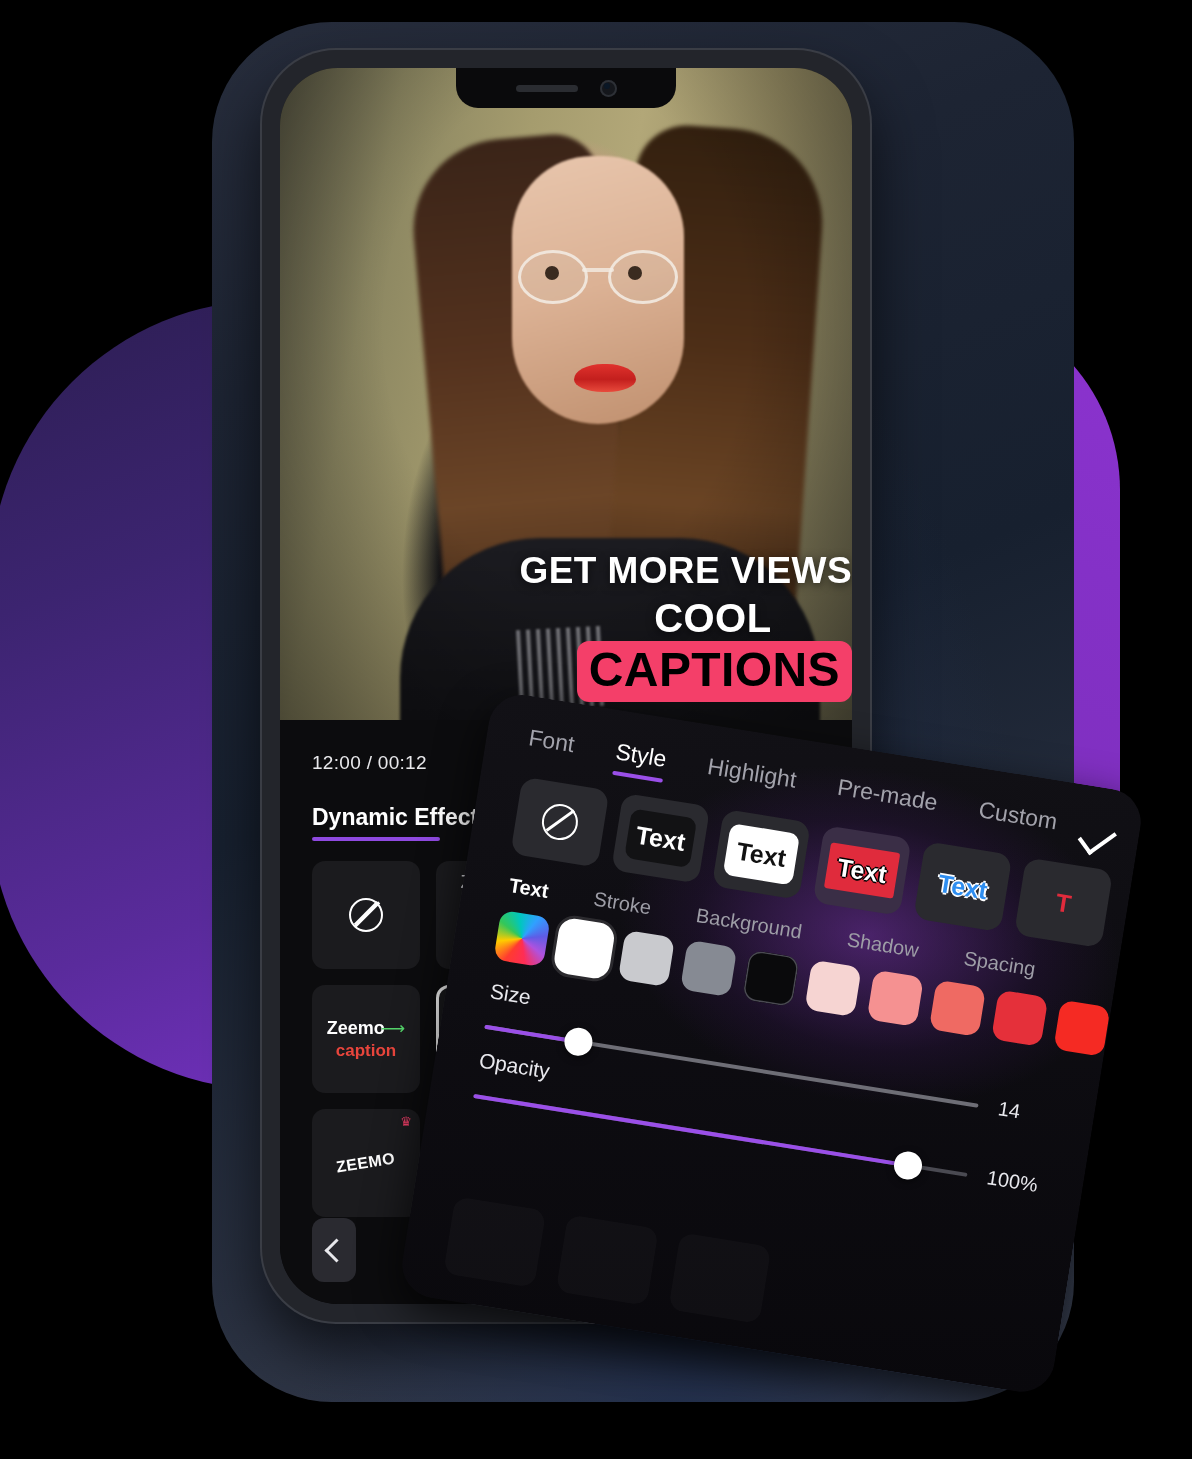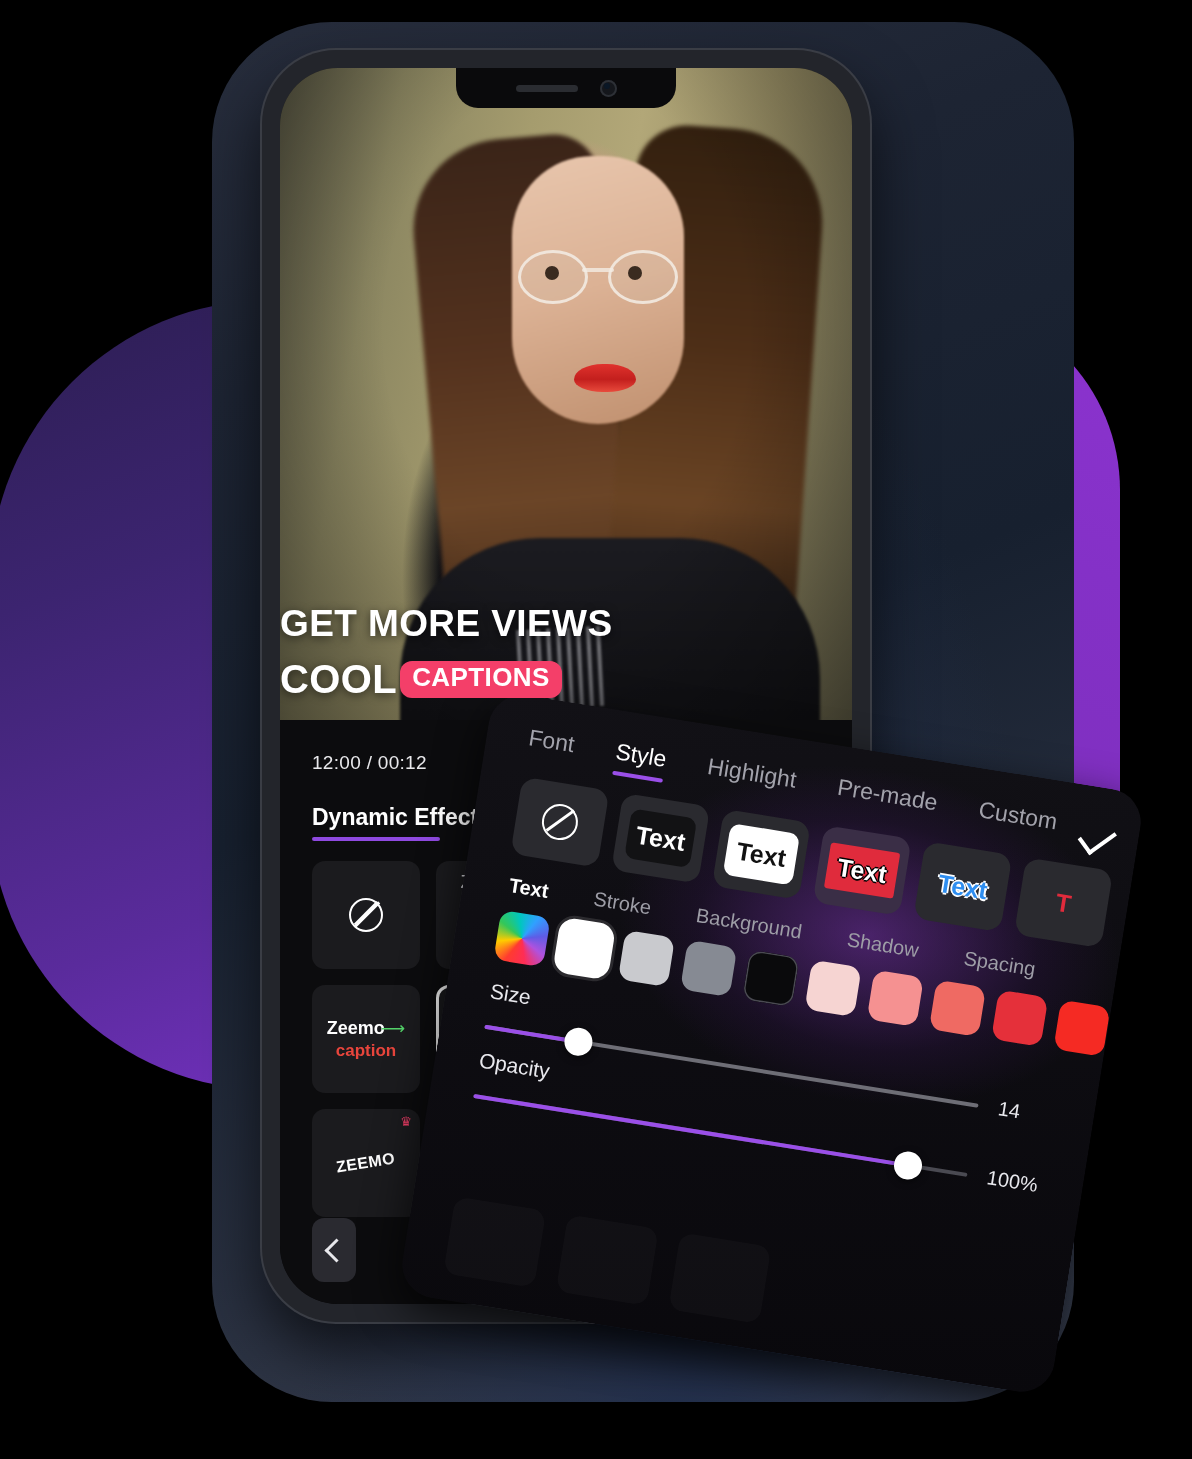--- a/index.html
+++ b/index.html
@@ -98,27 +98,27 @@
     border-radius:140px 140px 0 0;
     background:linear-gradient(180deg,#1b1b20 0%,#131317 60%,#0e0e12 100%);
     filter:blur(1.5px);}
   .shirt-print{position:absolute;left:238px;top:560px;width:86px;height:80px;
     background:repeating-linear-gradient(90deg,#c9c9cf 0 4px, #1b1b20 4px 10px);
     opacity:.55;filter:blur(.8px);transform:rotate(-3deg);}
   .vignette{position:absolute;inset:0;
     background:radial-gradient(ellipse at 50% 40%, rgba(0,0,0,0) 45%, rgba(0,0,0,.45) 100%);}
 
   
-  .caption-block{position:absolute;left:0;right:0;bottom:18px;text-align:left;z-index:4;}
+  .caption-block{position:absolute;left:0;right:0;bottom:18px;text-align:right;z-index:4;padding-left:40px;}
   .cap-line1{font-weight:bold;font-size:37px;letter-spacing:.4px;color:#fff;
     text-shadow:0 2px 10px rgba(0,0,0,.6);line-height:1.12;}
-  .cap-line2{display:inline-flex;align-items:center;margin-top:13px;}
+  .cap-line2{display:inline-flex;align-items:center;margin-top:5px;flex-direction:column;}
   .cap-plain{font-weight:bold;font-size:40px;color:#fff;letter-spacing:.4px;
     text-shadow:0 2px 10px rgba(0,0,0,.6);}
-  .cap-hl{font-weight:bold;font-size:26px;color:#ffffff;letter-spacing:.4px;
+  .cap-hl{font-weight:bold;font-size:48px;color:#000000;letter-spacing:.4px;
     background:#f43f69;border-radius:12px;padding:1px 12px 5px 12px;margin-left:3px;}
 
   
   .editor{position:absolute;left:0;right:0;top:652px;bottom:0;background:#0c0c0e;}
   .timebar{display:flex;align-items:center;justify-content:space-between;
     padding:26px 30px 6px 32px;}
   .time-text{color:#e9e9ec;font-size:19px;letter-spacing:.3px;}
   .play-btn{width:0;height:0;border-left:28px solid #fff;
     border-top:17px solid transparent;border-bottom:17px solid transparent;
     margin-right:26px;}

